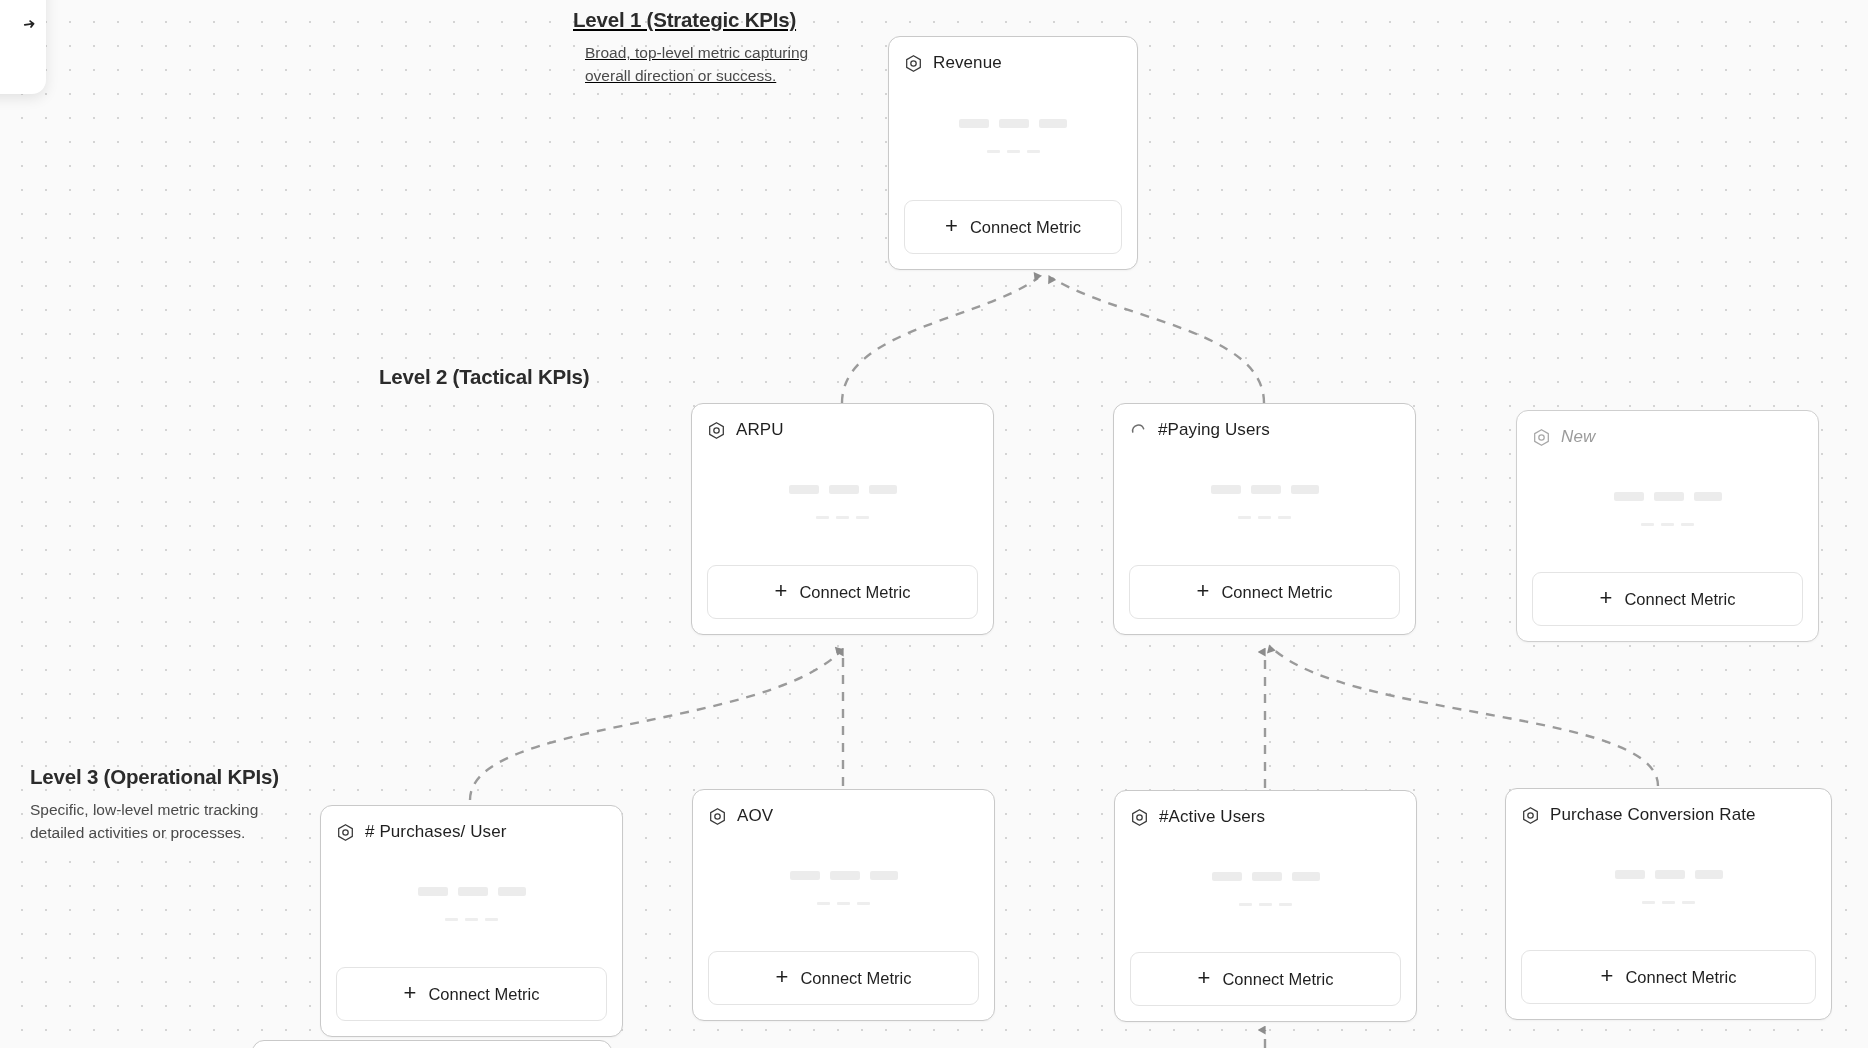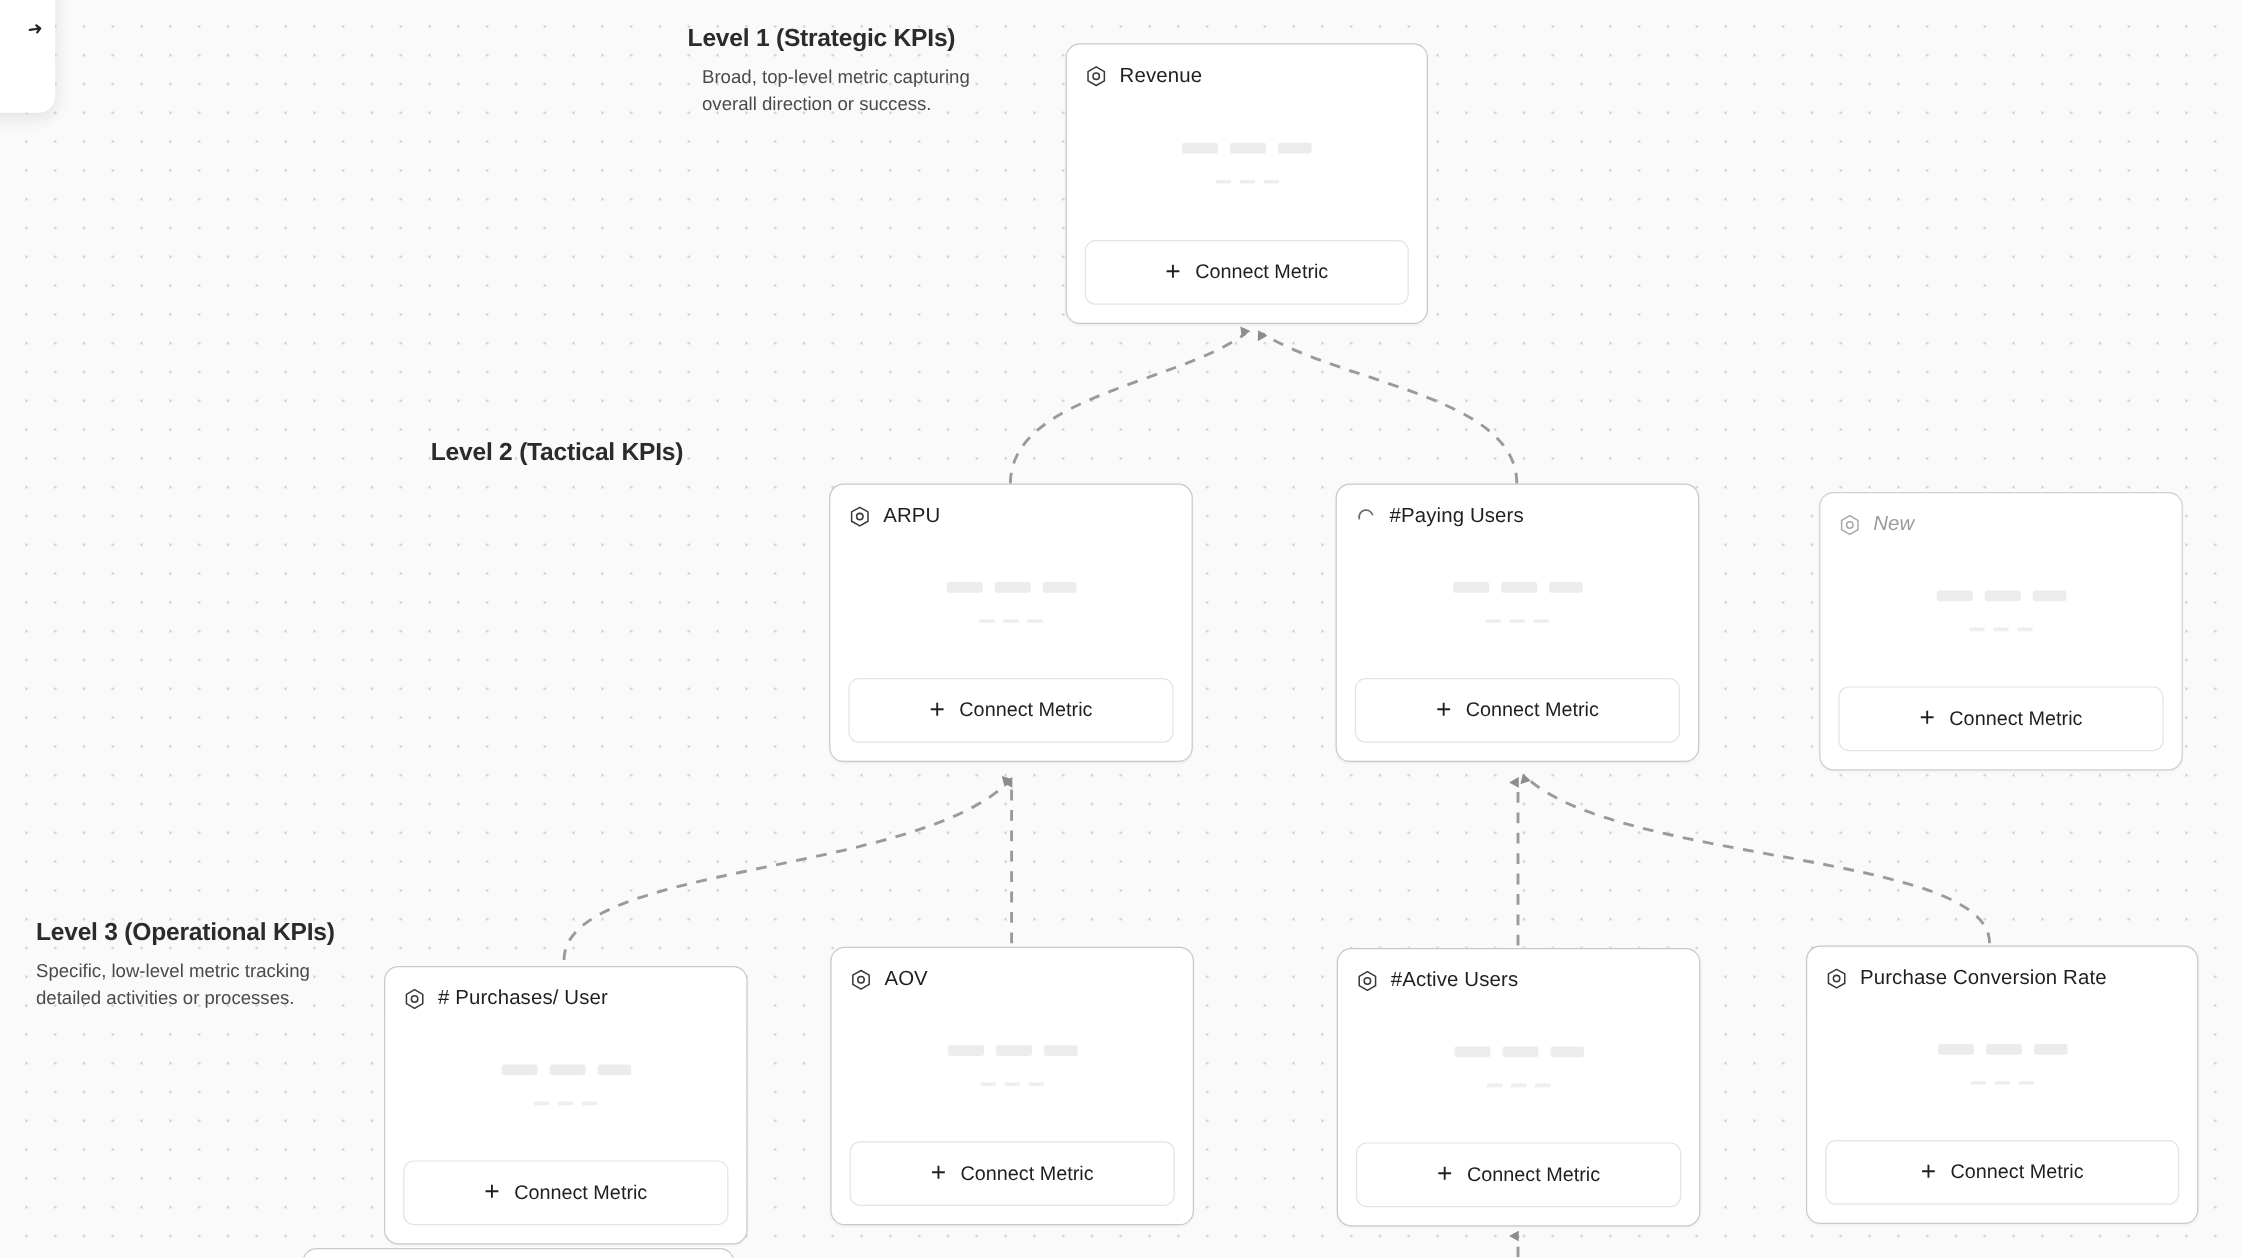--- a/index.html
+++ b/index.html
@@ -43,23 +43,23 @@
   }
   .level-desc {
     margin-top: 10px;
     font-size: 15.5px;
     line-height: 1.47;
     color: #4a4a4a;
     width: 255px;
   }
   .level-desc.indent { margin-left: 2px; }
 
-  #level1-label { left: 573px; top: 20px; }
+  #level1-label { left: 573px; top: 8px; text-decoration: underline; }
   #level1-label .level-desc { margin-left: 12px; width: 250px; }
-  #level2-label { left: 359px; top: 365px; }
+  #level2-label { left: 379px; top: 365px; }
   #level2-label .level-desc { margin-left: 2px; width: 245px; }
   #level3-label { left: 30px; top: 765px; }
   #level3-label .level-desc { margin-left: 0px; width: 250px; }
 
   
   .node {
     position: absolute;
     background: #ffffff;
     border: 1px solid #c9c9c9;
     border-radius: 12px;
@@ -208,21 +208,21 @@
 
   <div class="level-label" id="level2-label">
     <div class="level-title">Level 2 (Tactical KPIs)</div>
   </div>
 
   <div class="level-label" id="level3-label">
     <div class="level-title">Level 3 (Operational KPIs)</div>
     <div class="level-desc">Specific, low-level metric tracking detailed activities or processes.</div>
   </div>
 
-  <div class="node" id="node-revenue" style="left:888px; top:36px; width:302px; height:234px;">
+  <div class="node" id="node-revenue" style="left:888px; top:36px; width:250px; height:234px;">
     <div class="node-head">
       <svg class="node-icon" viewBox="0 0 24 24">
         <path d="M12 2.2 L20.6 7.1 L20.6 16.9 L12 21.8 L3.4 16.9 L3.4 7.1 Z" fill="none" stroke="#3a3a3a" stroke-width="1.6" stroke-linejoin="round"></path>
         <circle cx="12" cy="12" r="3.4" fill="none" stroke="#3a3a3a" stroke-width="1.6"></circle>
       </svg>
       <span class="node-title">Revenue</span>
     </div>
     <div class="node-body">
       <div class="skel-row">
         <span class="bar w1"></span>

